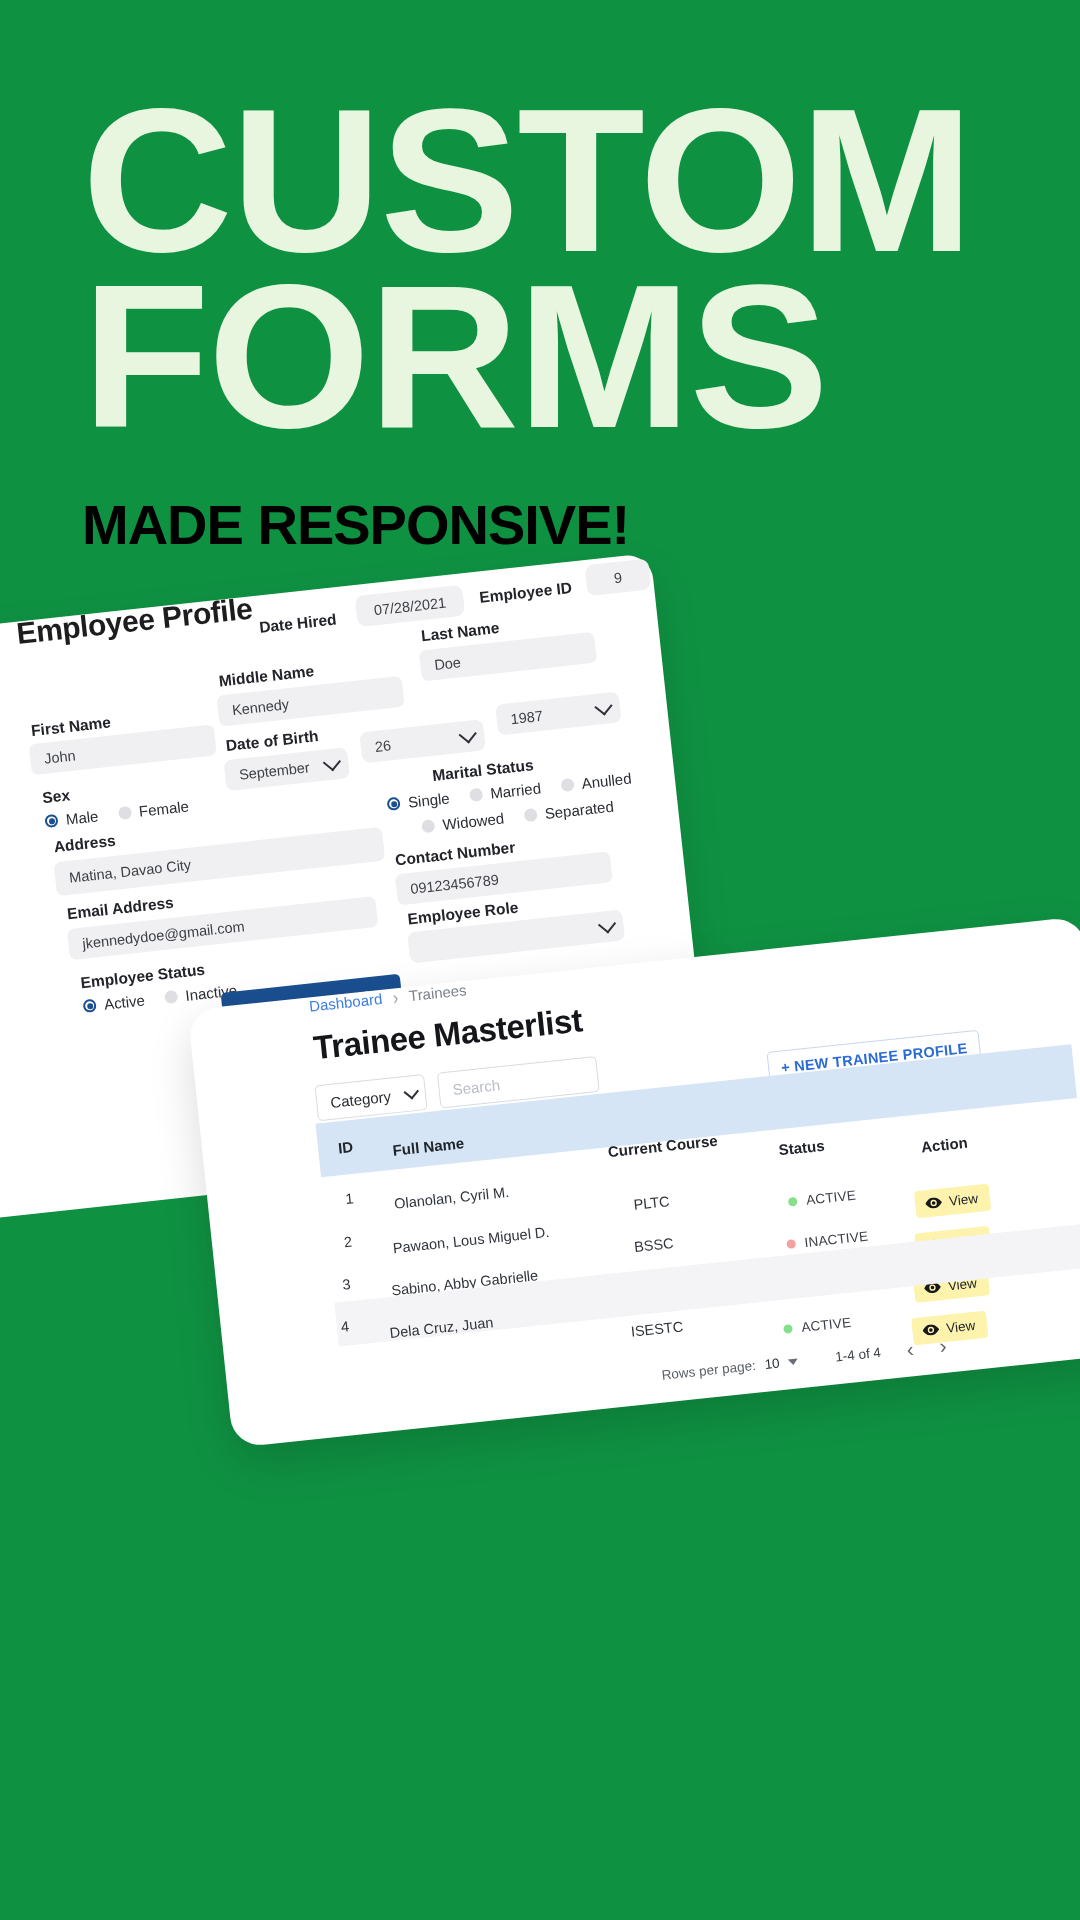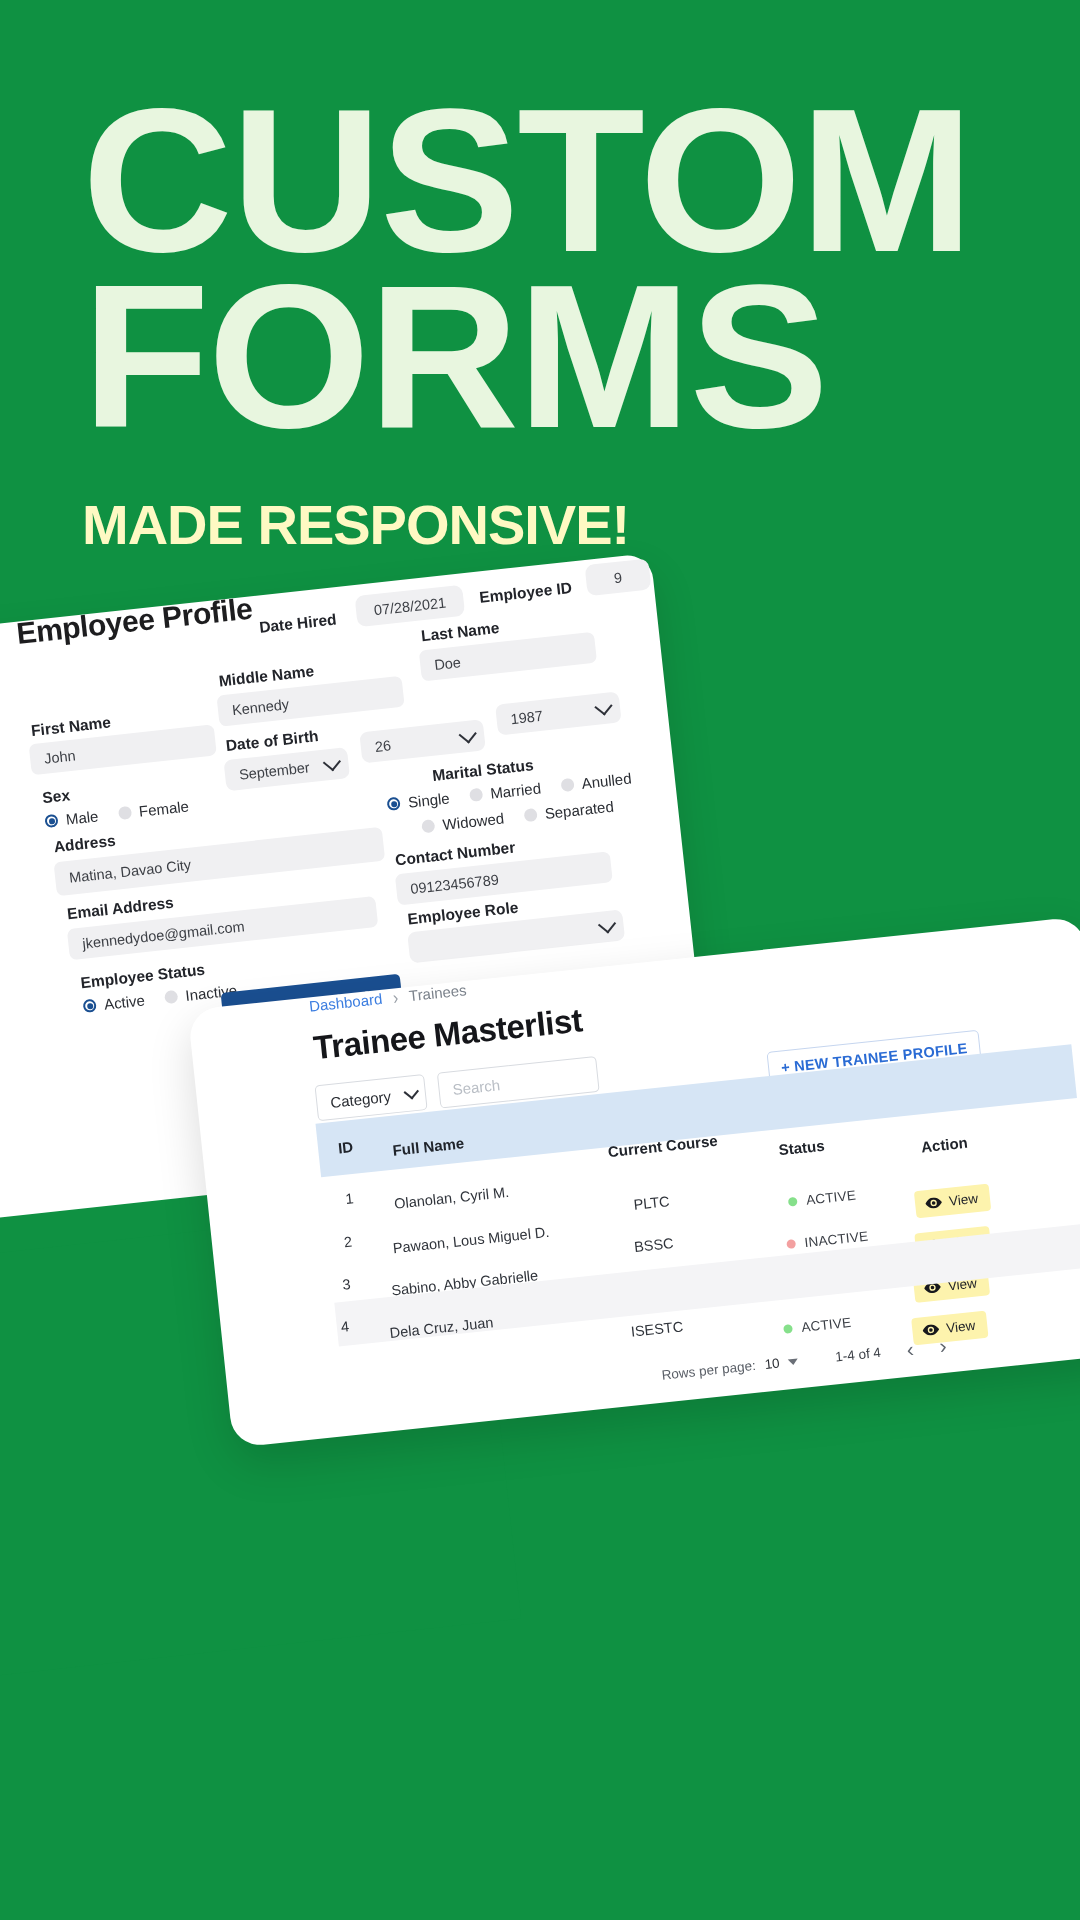--- a/index.html
+++ b/index.html
@@ -36,21 +36,21 @@
     transform: scaleX(1.02);
     transform-origin: left center;
     white-space: nowrap;
   }
   .hero-1 { font-size: 205px; }
   .hero-2 { font-size: 205px; margin-top: 8px; }
   .hero-sub {
     margin-top: 52px;
     font-size: 56px;
     font-weight: 700;
-    color: #fef9c3;
+    color: #000000;
     letter-spacing: -1px;
     white-space: nowrap;
   }
   
   .sheet-form {
     position: absolute;
     left: -220px;
     top: 600px;
     width: 900px;
     height: 500px;

